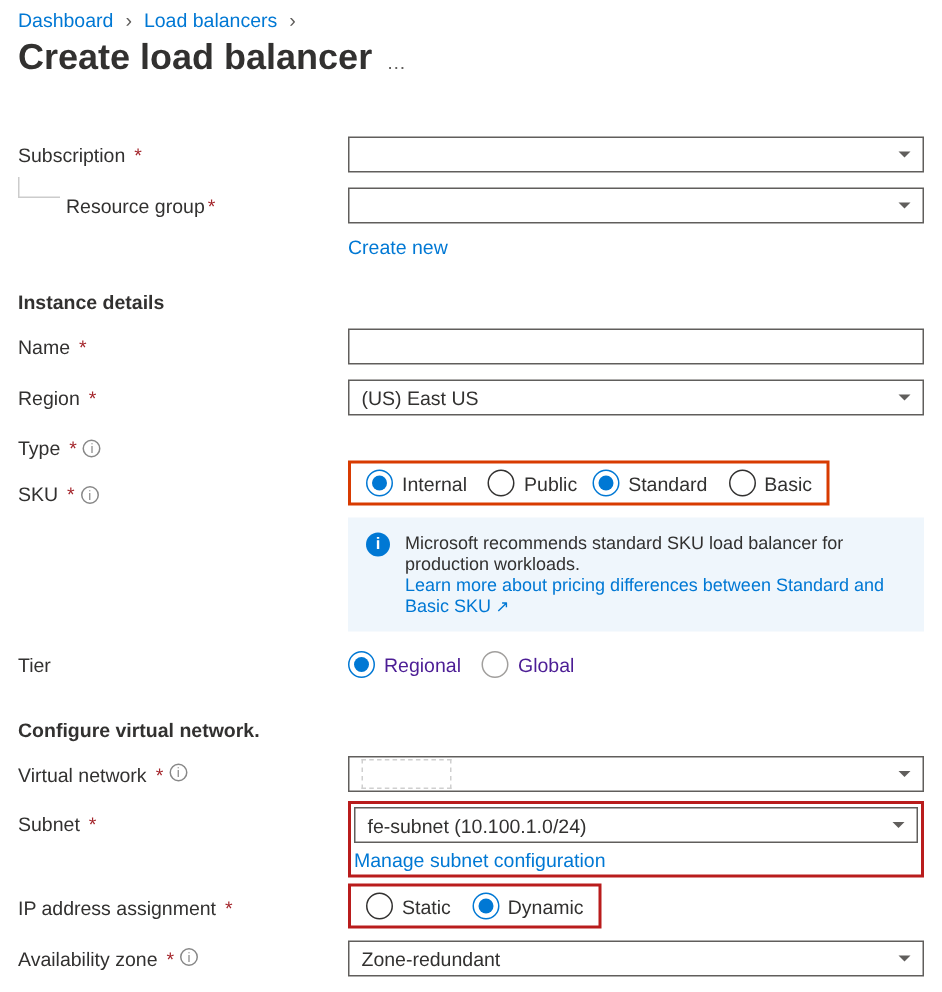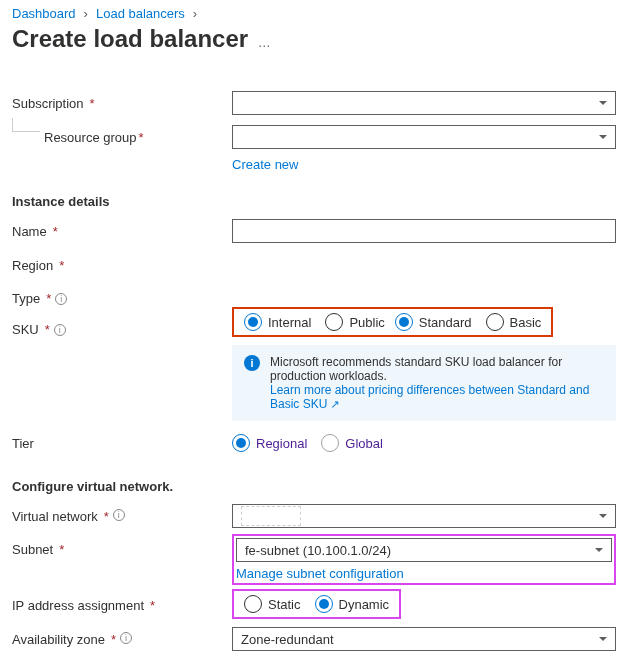--- a/index.html
+++ b/index.html
@@ -128,21 +128,21 @@
     align-items: flex-start;
   }
   .info-callout .i-circle {
     width: 16px; height: 16px; background: #0078d4; color: #fff; border-radius: 50%;
     display: flex; align-items: center; justify-content: center; font-size: 11px; font-weight: bold;
     flex: none;
   }
   .ext-link::after { content: " ↗"; font-size: 11px; }
   .sub-block { margin-left: 220px; }
   .subnet-highlight {
-    border: 2px solid #d946ef;
+    border: 2px solid #b91c1c;
     padding: 2px;
     margin-top: -2px;
   }
   .dashed-select {
     border: 1px dashed #8886;
     min-height: 20px;
     width: 60px;
     display:inline-block;
   }
 </style>
@@ -198,20 +198,23 @@
   </div>
   <div class="ctrl-col">
     <div class="text-input" style="cursor:text;"></div>
   </div>
 </div>
 
 <div class="form-row">
   <div class="label-col">
     <span>Region</span>
       <span class="req">*</span>
+  </div>
+  <div class="ctrl-col">
+    <div class="select">(US) East US</div>
   </div>
 </div>
 
 <div class="form-row" style="align-items:flex-end;">
   <div class="label-col" style="flex-direction:column; align-items:flex-start; gap:16px; padding-top:6px;">
     <div style="display:flex;align-items:center;gap:4px;">
       <span>Type</span>
         <span class="req">*</span>
       <span class="info-icon">i</span>
     </div>

